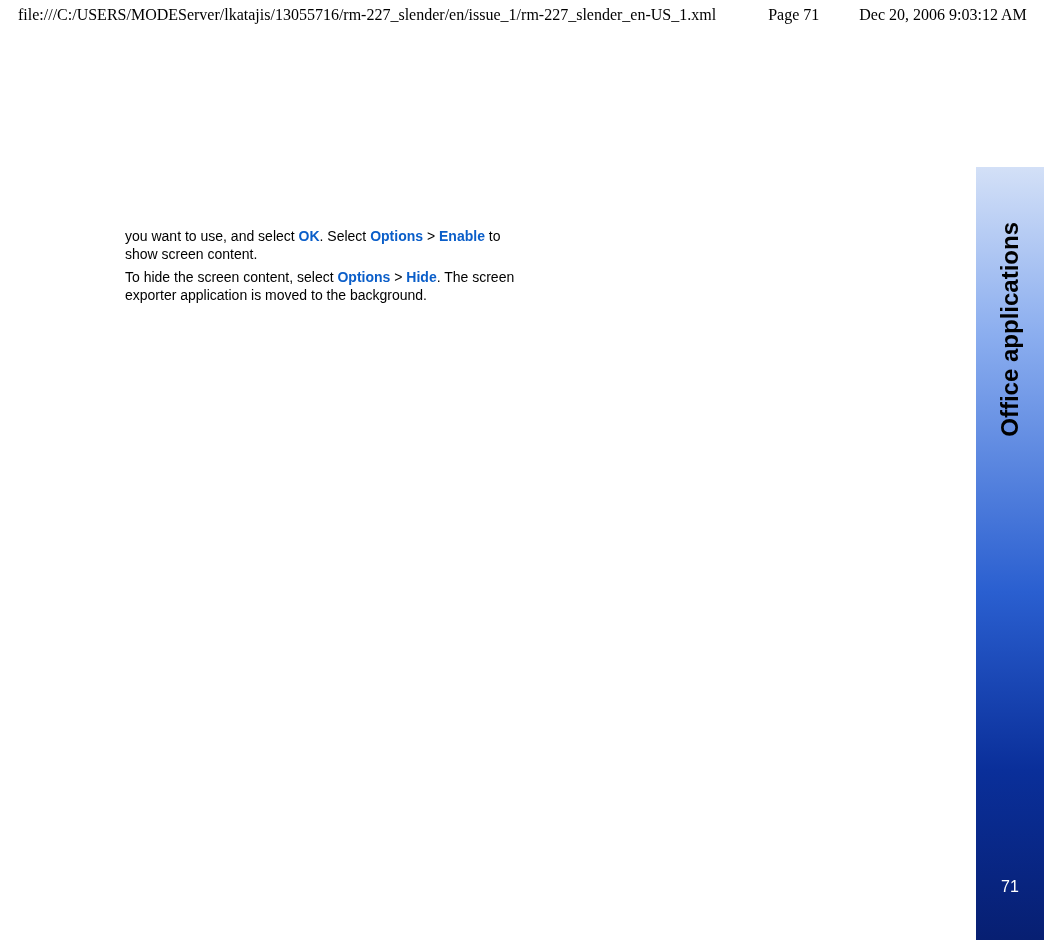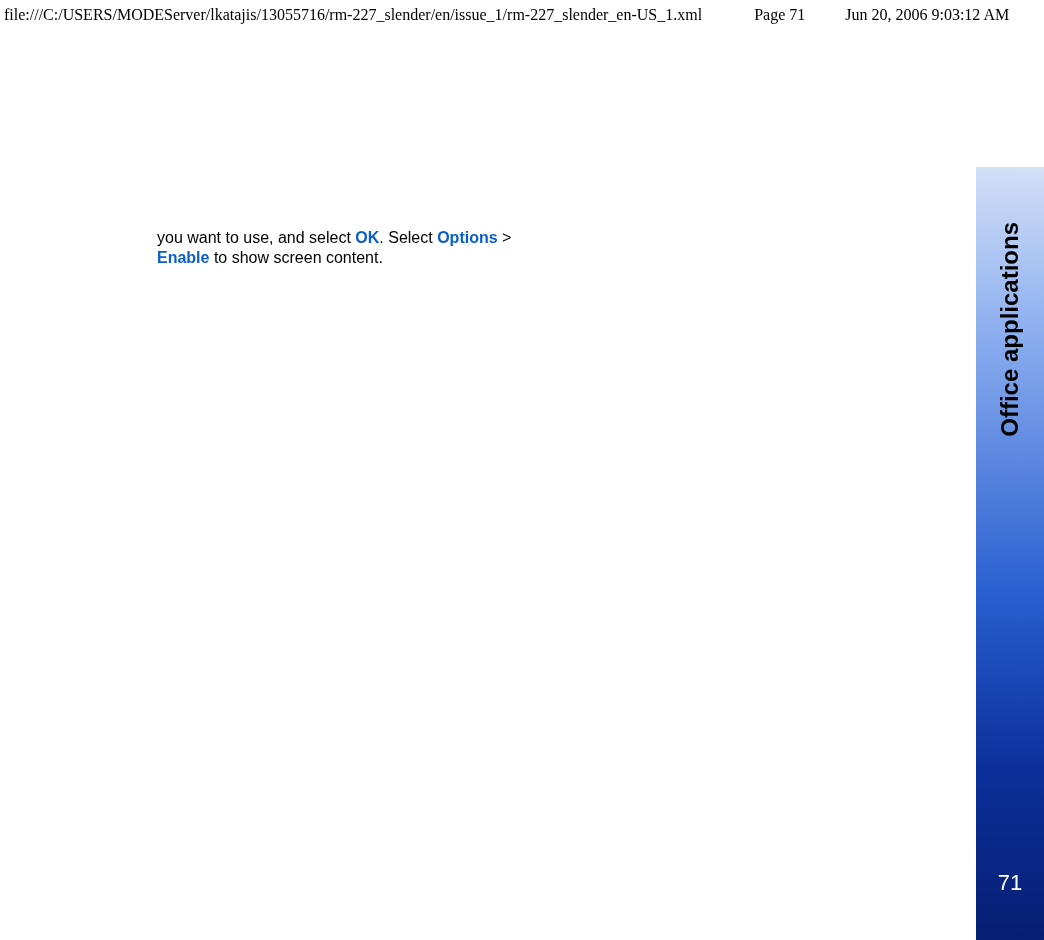--- a/index.html
+++ b/index.html
@@ -7,40 +7,39 @@
     width: 1044px;
     height: 940px;
     background: #fff;
     font-family: "Times New Roman", Times, serif;
     position: relative;
     overflow: hidden;
   }
   .header {
     position: absolute;
     top: 6px;
-    left: 0;
+    left: 14px;
     width: 876px;
     display: flex;
     font-size: 16px;
     color: #000;
     font-family: "Times New Roman", Times, serif;
   }
   .header .path { margin-left: 4px; flex: 0 0 auto; }
   .header .page { margin-left: 52px; flex: 0 0 auto; }
   .header .date { margin-left: 40px; flex: 0 0 auto; }
   .content-wrap {
     position: absolute;
     top: 228px;
     left: 125px;
     width: 400px;
     font-family: Arial, Helvetica, sans-serif;
-    font-size: 16px;
+    font-size: 14px;
     line-height: 1.25;
     color: #000;
-    margin-left: 32px;
   }
   .content-wrap p { margin-bottom: 6px; }
   .content-wrap p:last-child { margin-bottom: 0; }
   .ui-ref {
     color: #0a5ec9;
     font-weight: bold;
   }
   .side-tab {
     position: absolute;
     right: 0;
@@ -63,34 +62,37 @@
     letter-spacing: 0px;
     white-space: nowrap;
   }
   .side-tab .page-num {
     position: absolute;
     bottom: 44px;
     left: 50%;
     transform: translateX(-50%);
     color: #fff;
     font-family: Arial, Helvetica, sans-serif;
-    font-size: 22px;
+    font-size: 16px;
   }
 </style>
 </head>
 <body>
 
 <div class="header">
   <div class="path">file:///C:/USERS/MODEServer/lkatajis/13055716/rm-227_slender/en/issue_1/rm-227_slender_en-US_1.xml</div>
   <div class="page">Page 71</div>
-  <div class="date">Jun 20, 2006 9:03:12 AM</div>
+  <div class="date">Dec 20, 2006 9:03:12 AM</div>
 </div>
 
 <div class="content-wrap">
   <p>
     <span>you want to use, and select </span><span class="ui-ref">OK</span><span>. Select </span><span class="ui-ref">Options</span><span> &gt; </span><span class="ui-ref">Enable</span><span> to show screen content.</span>
+  </p>
+  <p>
+    <span>To hide the screen content, select </span><span class="ui-ref">Options</span><span> &gt; </span><span class="ui-ref">Hide</span><span>. The screen exporter application is moved to the background.</span>
   </p>
 </div>
 
 <div class="side-tab">
   <div class="tab-text">Office applications</div>
   <div class="page-num">71</div>
 </div>
 
 </body></html>

